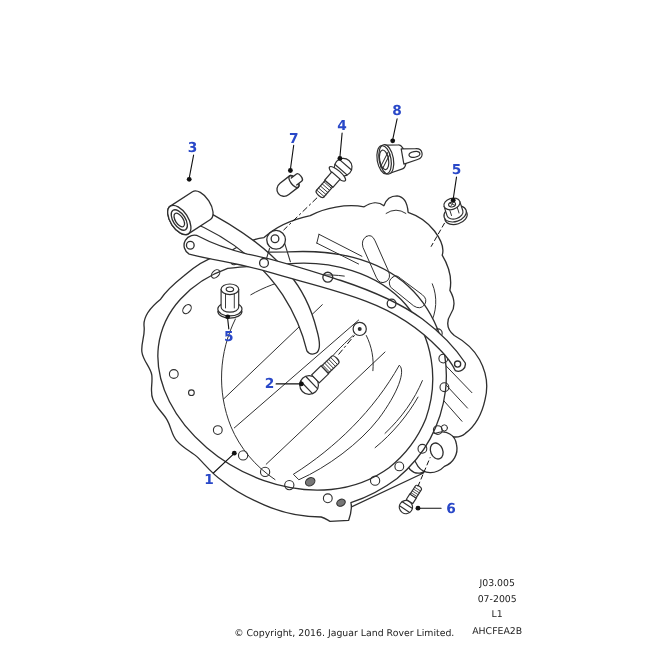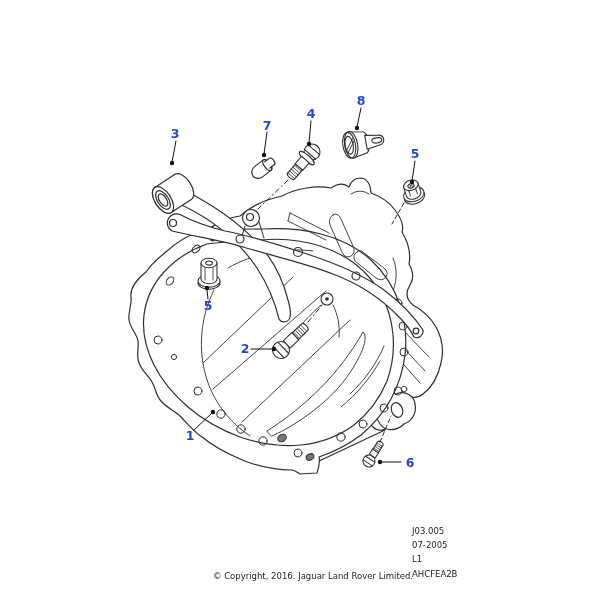--- a/index.html
+++ b/index.html
@@ -2,21 +2,21 @@
 <html><head>
 <meta charset="utf-8">
 <style>
   html,body{margin:0;padding:0;background:#fff;}
   .canvas{position:relative;width:600px;height:600px;background:#ffffff;overflow:hidden;
           font-family:"DejaVu Sans","Liberation Sans",sans-serif;}
   .drawing{position:absolute;left:0;top:0;width:600px;height:600px;}
   .callout{position:absolute;transform:translate(-50%,-50%);
            font-size:12.5px;font-weight:bold;color:#2948c8;line-height:1;
            cursor:pointer;user-select:none;}
-  .ref-block{position:absolute;left:412px;top:524px;width:80px;
+  .ref-block{position:absolute;left:412px;top:524px;width:80px;text-align:center;
              font-size:8.5px;color:#1c1c1c;line-height:14.2px;}
   .copyright{position:absolute;left:163px;top:571px;width:300px;text-align:center;
              font-size:8.5px;color:#1c1c1c;}
 </style>
 </head>
 <body>
 
 <div class="canvas">
 
   <svg class="drawing" viewBox="0 0 600 600" fill="none" stroke="#2f2f2f" stroke-width="1.2" stroke-linecap="round" stroke-linejoin="round">

